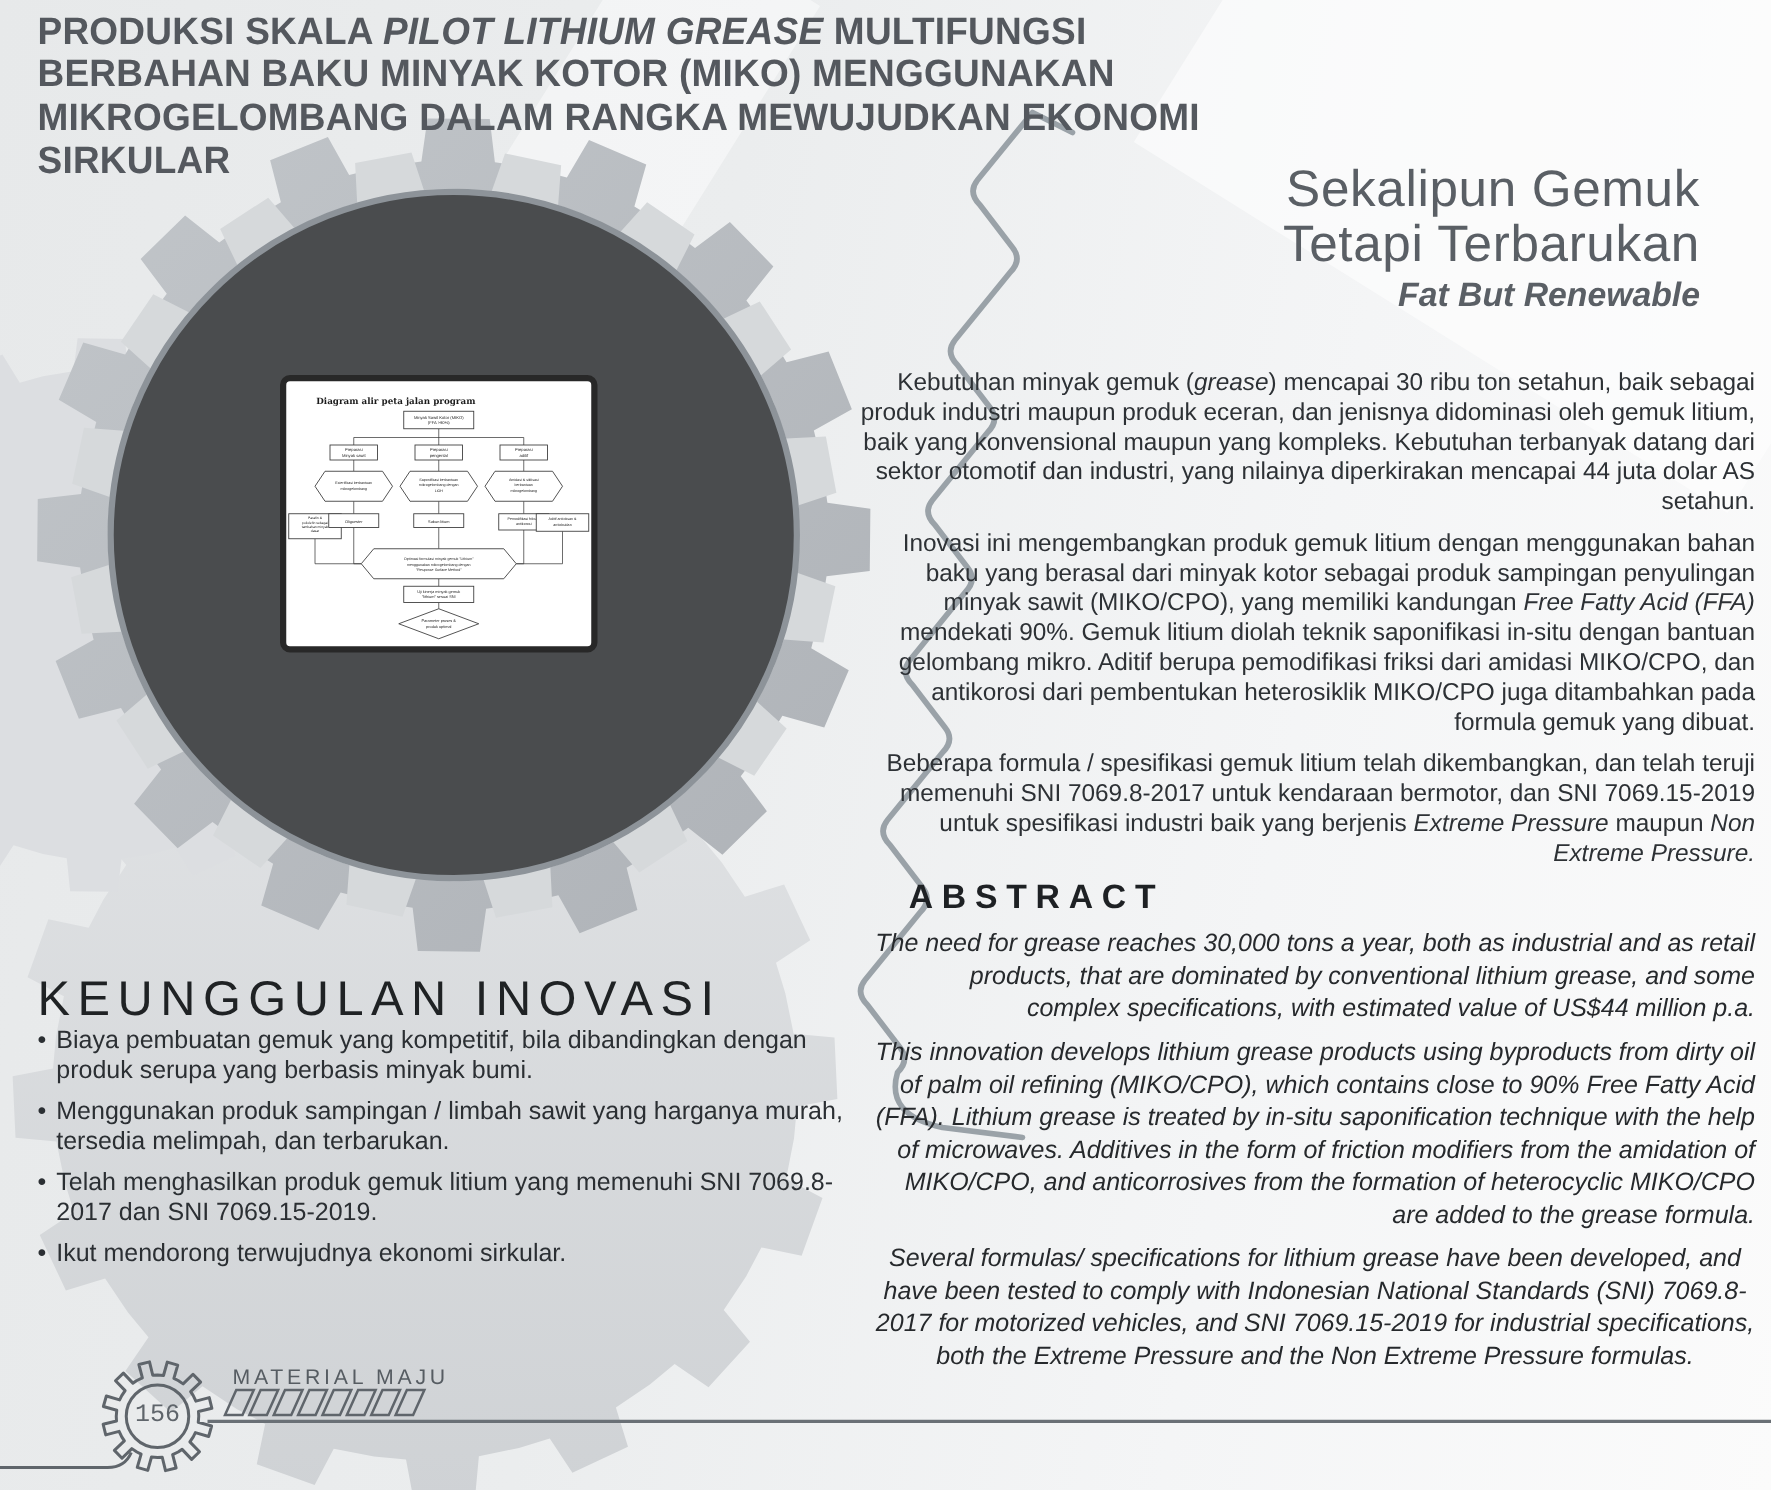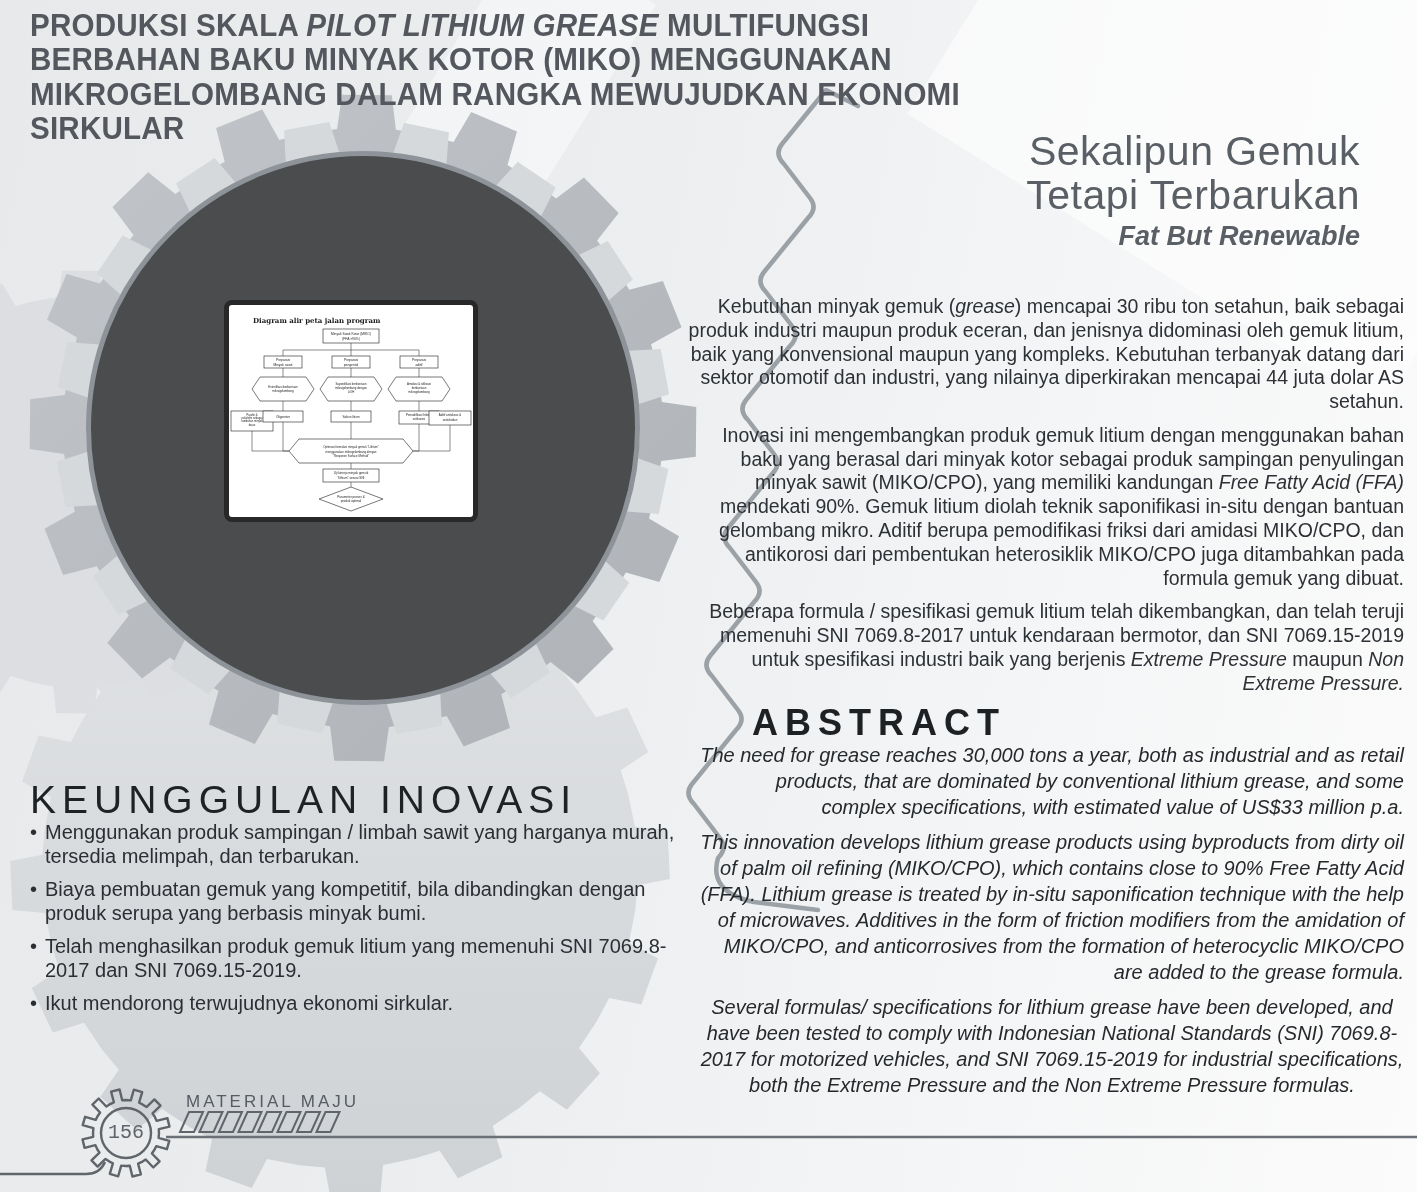--- a/index.html
+++ b/index.html
@@ -53,21 +53,21 @@
 
   
   #tagline{right:57px;top:130px;z-index:3;text-align:right;color:#5a5f65;}
   #tagline .big{font-size:41px;line-height:1.07;letter-spacing:.5px;}
   #tagline .sub{font-size:27px;font-weight:bold;font-style:italic;margin-top:3px;}
   #intro{left:688px;top:284px;width:716px;z-index:3;color:#2d3135;
     font-size:19.5px;line-height:1.22;margin-top:11px;}
   #intro .para{margin-bottom:10px;}
   .al-r{text-align:right;} .al-l{text-align:right;} .al-c{text-align:center;}
   .it{font-style:italic;}
-  #abstract-heading{left:752px;top:702px;z-index:3;font-size:36px;font-weight:bold;
+  #abstract-heading{left:727px;top:702px;z-index:3;font-size:27px;font-weight:bold;
     letter-spacing:7px;color:#1e2124;}
   #abstract{left:700px;top:742px;width:704px;z-index:3;color:#26292c;
     font-size:20px;line-height:1.3;font-style:italic;}
   #abstract .para{margin-bottom:9px;}
 
   
   #adv-heading{left:30px;top:778px;z-index:3;font-size:39px;font-weight:normal;
     letter-spacing:6px;color:#1f2224;}
   #advantages{left:30px;top:820px;width:652px;z-index:3;color:#2b2f33;
     font-size:20px;line-height:1.2;}
@@ -200,29 +200,29 @@
   </div>
 
   <div class="abs" id="intro">
     <div class="para al-r"><span>Kebutuhan minyak gemuk (</span><span class="it">grease</span><span>) mencapai 30 ribu ton setahun, baik sebagai produk industri maupun produk eceran, dan jenisnya didominasi oleh gemuk litium, baik yang konvensional maupun yang kompleks. Kebutuhan terbanyak datang dari sektor otomotif dan industri, yang nilainya diperkirakan mencapai 44 juta dolar AS setahun.</span></div>
     <div class="para al-r"><span>Inovasi ini mengembangkan produk gemuk litium dengan menggunakan bahan baku yang berasal dari minyak kotor sebagai produk sampingan penyulingan minyak sawit (MIKO/CPO), yang memiliki kandungan </span><span class="it">Free Fatty Acid (FFA)</span><span> mendekati 90%. Gemuk litium diolah teknik saponifikasi in-situ dengan bantuan gelombang mikro. Aditif berupa pemodifikasi friksi dari amidasi MIKO/CPO, dan antikorosi dari pembentukan heterosiklik MIKO/CPO juga ditambahkan pada formula gemuk yang dibuat.</span></div>
     <div class="para al-l"><span>Beberapa formula / spesifikasi gemuk litium telah dikembangkan, dan telah teruji memenuhi SNI 7069.8-2017 untuk kendaraan bermotor, dan SNI 7069.15-2019 untuk spesifikasi industri baik yang berjenis </span><span class="it">Extreme Pressure</span><span> maupun </span><span class="it">Non Extreme Pressure.</span></div>
   </div>
 
   <div class="abs" id="abstract-heading">ABSTRACT</div>
   <div class="abs" id="abstract">
-    <div class="para al-r">The need for grease reaches 30,000 tons a year, both as industrial and as retail products, that are dominated by conventional lithium grease, and some complex specifications, with estimated value of US$33 million p.a.</div>
+    <div class="para al-r">The need for grease reaches 30,000 tons a year, both as industrial and as retail products, that are dominated by conventional lithium grease, and some complex specifications, with estimated value of US$44 million p.a.</div>
     <div class="para al-r">This innovation develops lithium grease products using byproducts from dirty oil of palm oil refining (MIKO/CPO), which contains close to 90% Free Fatty Acid (FFA). Lithium grease is treated by in-situ saponification technique with the help of microwaves. Additives in the form of friction modifiers from the amidation of MIKO/CPO, and anticorrosives from the formation of heterocyclic MIKO/CPO are added to the grease formula.</div>
     <div class="para al-c">Several formulas/ specifications for lithium grease have been developed, and have been tested to comply with Indonesian National Standards (SNI) 7069.8-2017 for motorized vehicles, and SNI 7069.15-2019 for industrial specifications, both the Extreme Pressure and the Non Extreme Pressure formulas.</div>
   </div>
 
   <div class="abs" id="adv-heading">KEUNGGULAN INOVASI</div>
   <div class="abs" id="advantages">
+    <div class="adv-item">Biaya pembuatan gemuk yang kompetitif, bila dibandingkan dengan produk serupa yang berbasis minyak bumi.</div>
     <div class="adv-item">Menggunakan produk sampingan / limbah sawit yang harganya murah, tersedia melimpah, dan terbarukan.</div>
-    <div class="adv-item">Biaya pembuatan gemuk yang kompetitif, bila dibandingkan dengan produk serupa yang berbasis minyak bumi.</div>
     <div class="adv-item">Telah menghasilkan produk gemuk litium yang memenuhi SNI 7069.8-2017 dan SNI 7069.15-2019.</div>
     <div class="adv-item">Ikut mendorong terwujudnya ekonomi sirkular.</div>
   </div>
 
   <div class="abs" id="footer-num">156</div>
   <div class="abs" id="footer-label">MATERIAL MAJU</div>
 
 </div>
 
 </body></html>

